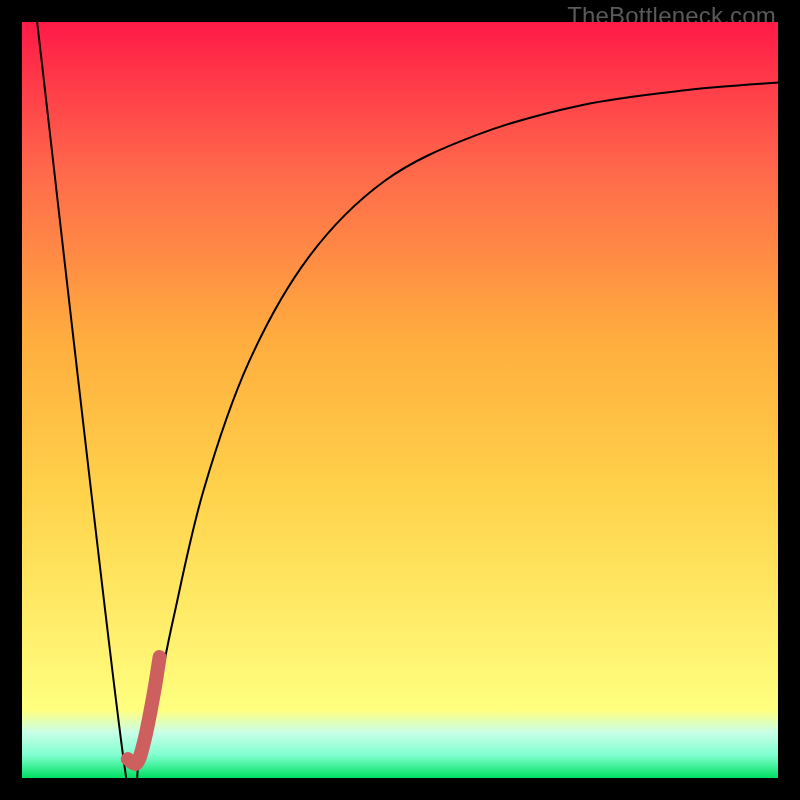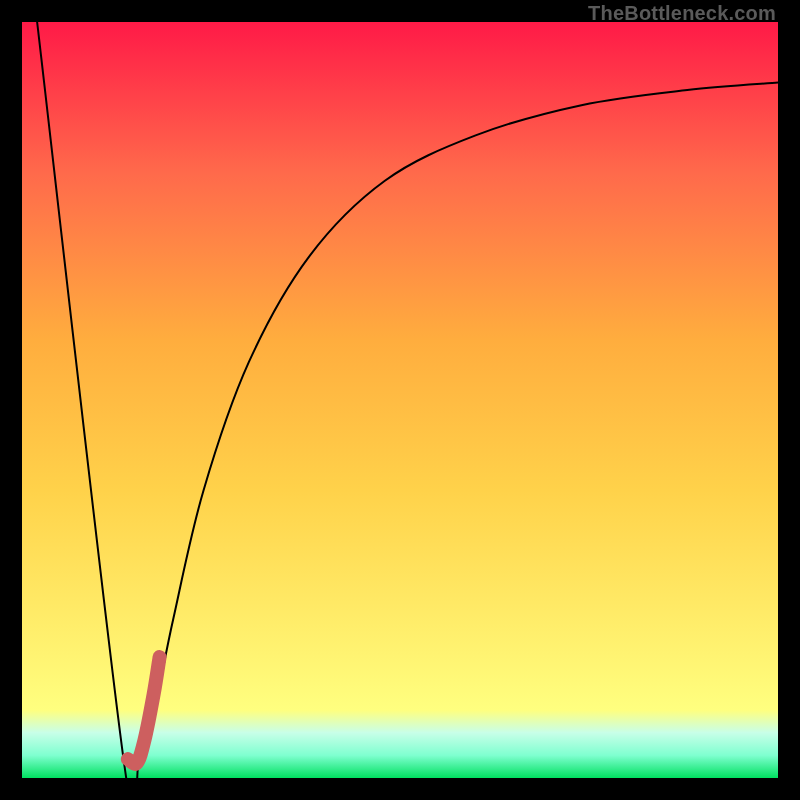--- a/index.html
+++ b/index.html
@@ -1,18 +1,18 @@
 <!DOCTYPE html>
 <html><head>
 <meta charset="utf-8">
 <style>
 html,body{margin:0;padding:0;width:800px;height:800px;overflow:hidden;background:#000;font-family:Arial,Helvetica,sans-serif}
 .frame{position:absolute;inset:0;background:#000}
 .plot{position:absolute;left:22px;top:22px;width:756px;height:756px}
-.attrib{position:absolute;top:2px;right:24px;font-size:20px;color:#5a5a5a;font-weight:700;letter-spacing:.2px}
+.attrib{position:absolute;top:2px;right:24px;font-size:24px;color:#5a5a5a;font-weight:400;letter-spacing:.2px}
 svg{display:block}
 </style>
 </head>
 <body>
 
 <div class="frame">
   <div class="attrib">TheBottleneck.com</div>
   <div class="plot">
     <svg id="svg" width="756" height="756" viewBox="0 0 756 756">
         <defs>

